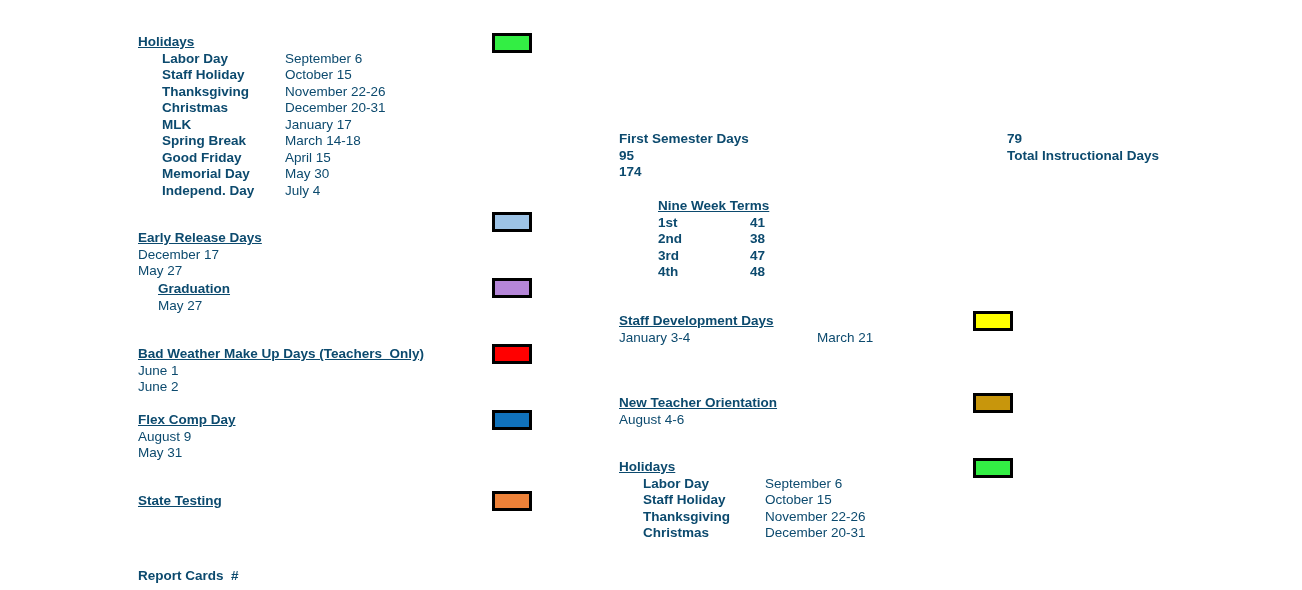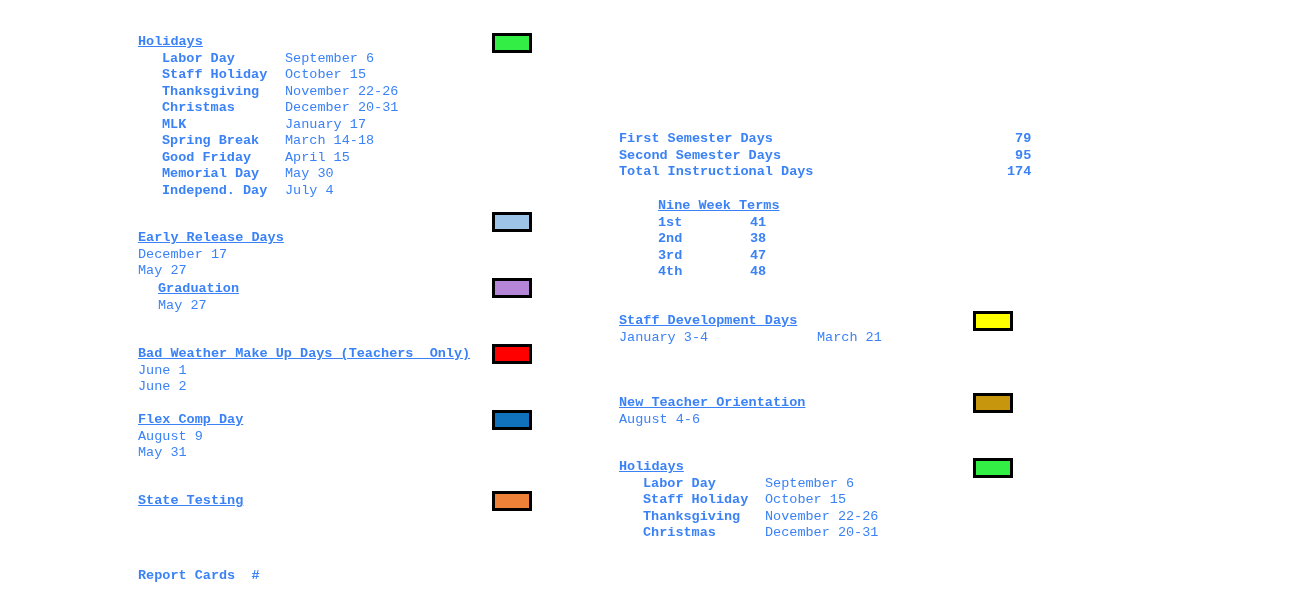--- a/index.html
+++ b/index.html
@@ -6,22 +6,22 @@
   html, body {
     margin: 0;
     padding: 0;
     background: #ffffff;
   }
   #page {
     position: relative;
     width: 1302px;
     height: 590px;
     background: #ffffff;
-    font-family: Liberation Mono, monospace;
-    color: #3b82f6;
+    font-family: Liberation Sans, sans-serif;
+    color: #0c4a6e;
     overflow: hidden;
   }
   .blk { position: absolute; }
 
   
   .hd {
     font-weight: bold;
     font-size: 13.5px;
     line-height: 16.5px;
     text-decoration: underline;
@@ -60,21 +60,21 @@
     row-gap: 0;
     margin-left: 24px;
   }
   .kv > div { line-height: 16.5px; }
 
   
   .cnt {
     display: grid;
     grid-template-columns: 388px 1fr;
   }
-  .cnt .num { text-align: right; }
+  .cnt .num { }
 
   
   .terms {
     display: grid;
     grid-template-columns: 92px auto;
   }
 
   
   .sdd {
     display: grid;
@@ -153,21 +153,20 @@
   <div class="swatch" style="left: 492px; top: 491px; background-color: rgb(237, 129, 56);"></div>
 
   <div class="blk" style="left:138px; top:568px;">
     <div class="hd-plain">Report Cards  #</div>
   </div>
 
   <div class="blk" style="left:619px; top:131px;">
     <div class="cnt">
       <div class="lbl">First Semester Days</div>
       <div class="num">79</div>
-      <div class="lbl">Second Semester Days</div>
       <div class="num">95</div>
       <div class="lbl">Total Instructional Days</div>
       <div class="num">174</div>
     </div>
   </div>
 
   <div class="blk" style="left:619px; top:198px;margin-left:39px;">
     <div class="hd">Nine Week Terms</div>
     <div class="terms">
       <div class="lbl">1st</div>

